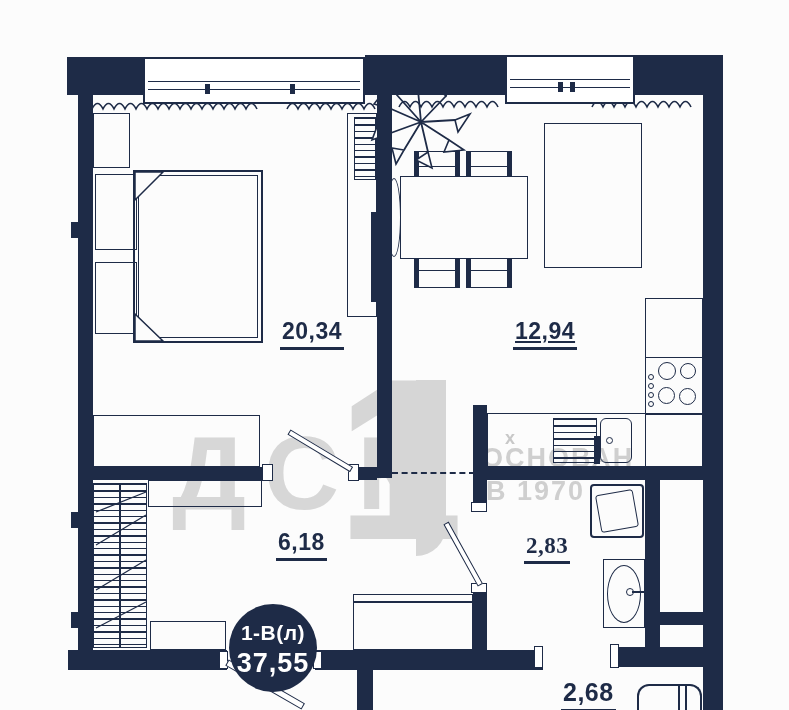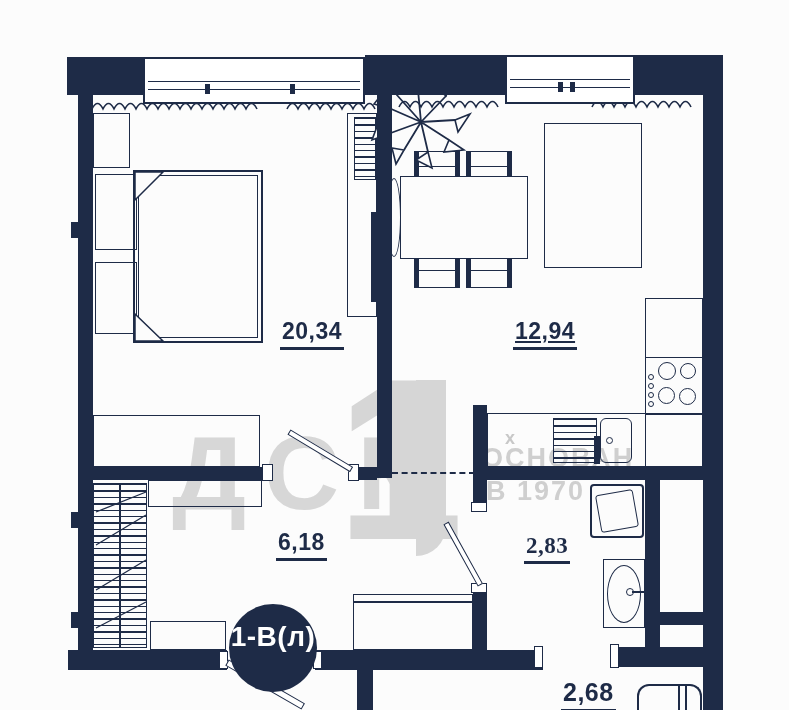--- a/index.html
+++ b/index.html
@@ -19,21 +19,21 @@
   .hstripes{background:repeating-linear-gradient(180deg,#1e2b47 0 1.4px,transparent 1.4px 6.4px);}
   .chair{border:1.5px solid #1e2b47;border-left-width:5px;border-right-width:5px;z-index:20;}
   .chairbar{position:absolute;left:0;right:0;top:45%;height:1.5px;background:#1e2b47;}
   .burner{border:1.6px solid #1e2b47;border-radius:50%;z-index:21;}
   .knob{border:1.2px solid #1e2b47;border-radius:50%;z-index:21;}
   .wm{color:#d7d7d7;font-weight:700;z-index:10;white-space:nowrap;}
   .rlabel{color:#1e2b47;font-weight:700;font-size:23px;z-index:50;
           border-bottom:3px solid #1e2b47;padding:0 2px 2px 2px;letter-spacing:.5px;}
   .badge{width:88px;height:88px;border-radius:50%;background:#1e2b47;color:#fff;
          z-index:60;text-align:center;font-weight:700;}
-  .badge .l1{display:block;margin-top:17px;font-size:28px;letter-spacing:.5px;}
+  .badge .l1{display:block;margin-top:17px;font-size:21px;letter-spacing:.5px;}
   .badge .l2{display:block;margin-top:3px;font-size:27px;letter-spacing:1px;}
   svg.decor{position:absolute;left:0;top:0;z-index:25;pointer-events:none;}
   .innerline{position:absolute;background:#1e2b47;}
 </style>
 </head>
 <body>
 
 <div id="plan">
 
   <div class="abs wm" style="left:172px;top:426px;font-size:104px;line-height:95px;letter-spacing:18px;">ДСК</div>
@@ -183,15 +183,16 @@
   </svg>
 
   <div class="abs rlabel" style="left:280px;top:318px;">20,34</div>
   <div class="abs rlabel" style="left:513px;top:318px;text-decoration:underline;">12,94</div>
   <div class="abs rlabel" style="left:276px;top:529px;">6,18</div>
   <div class="abs rlabel" style="left:524px;top:533px;font-family:Liberation Serif, serif;">2,83</div>
   <div class="abs rlabel" style="left:561px;top:678px;font-size:25px;">2,68</div>
 
   <div class="abs badge" style="left:229px;top:604px;">
     <span class="l1">1-В(л)</span>
+    <span class="l2">37,55</span>
   </div>
 
 </div>
 
 </body></html>

